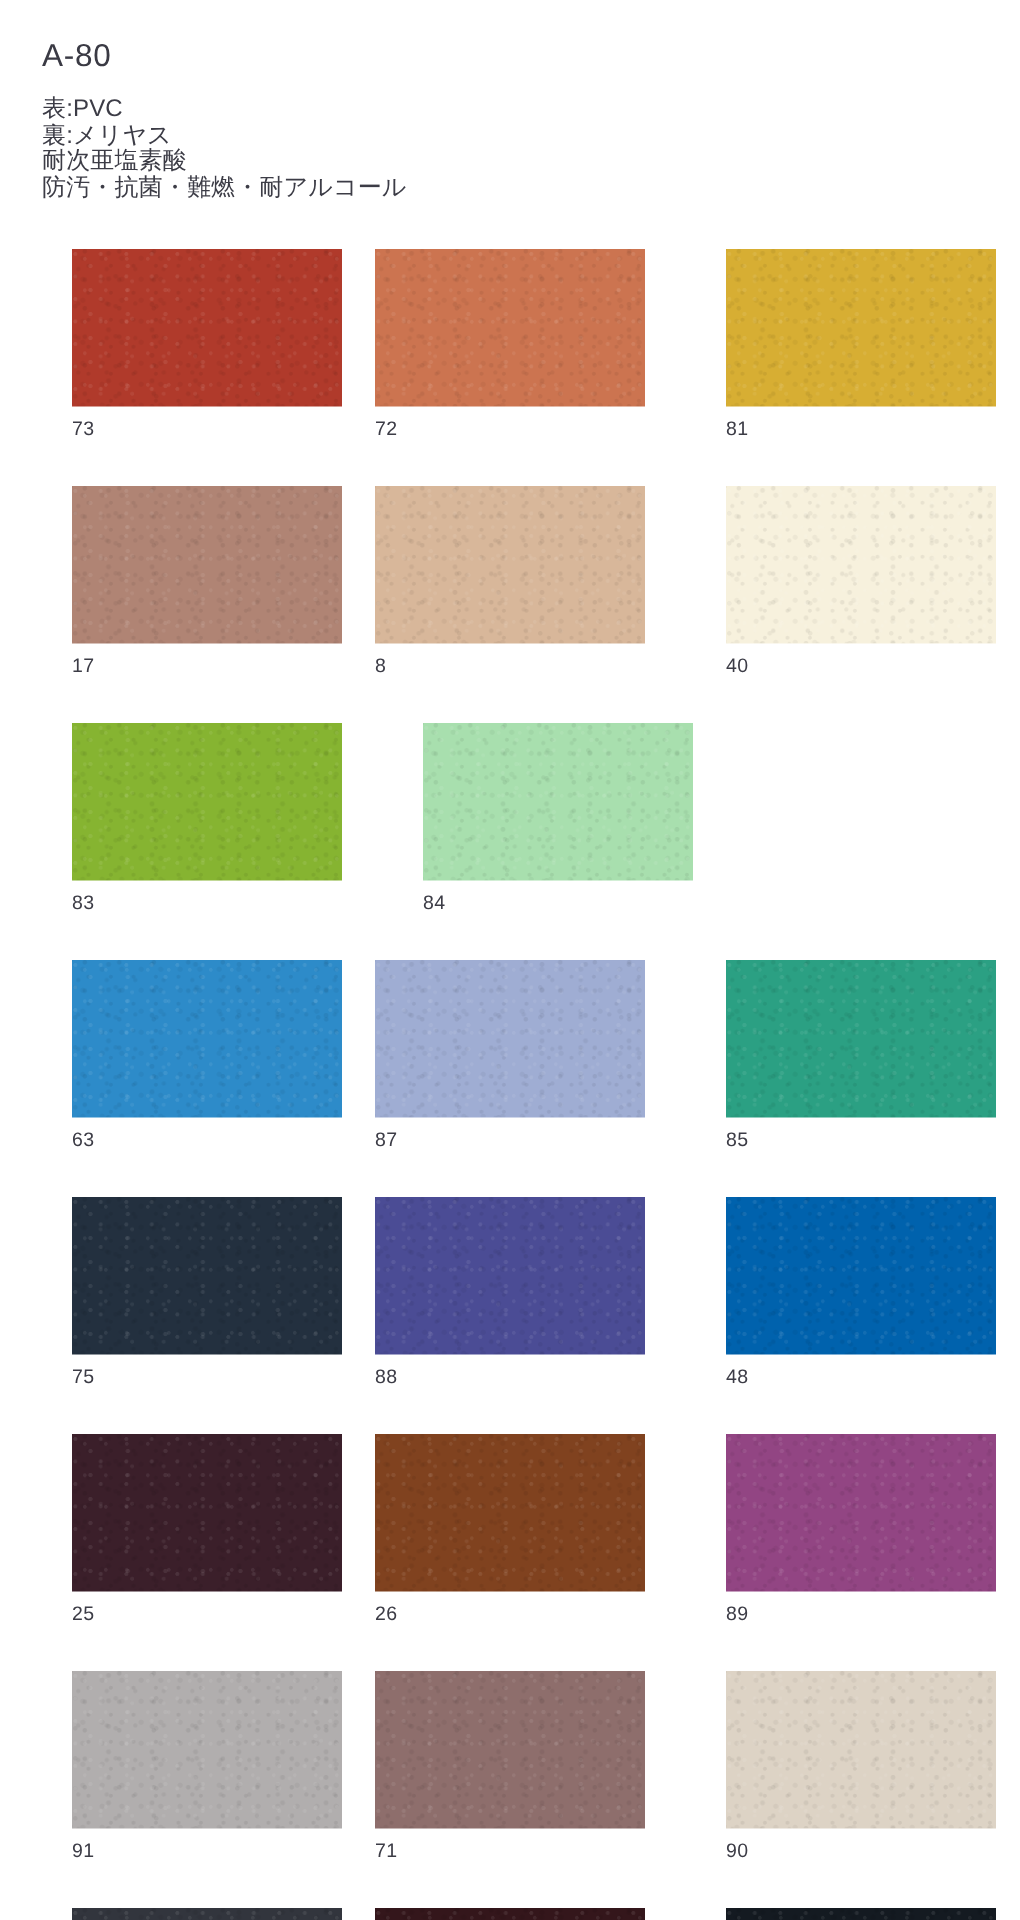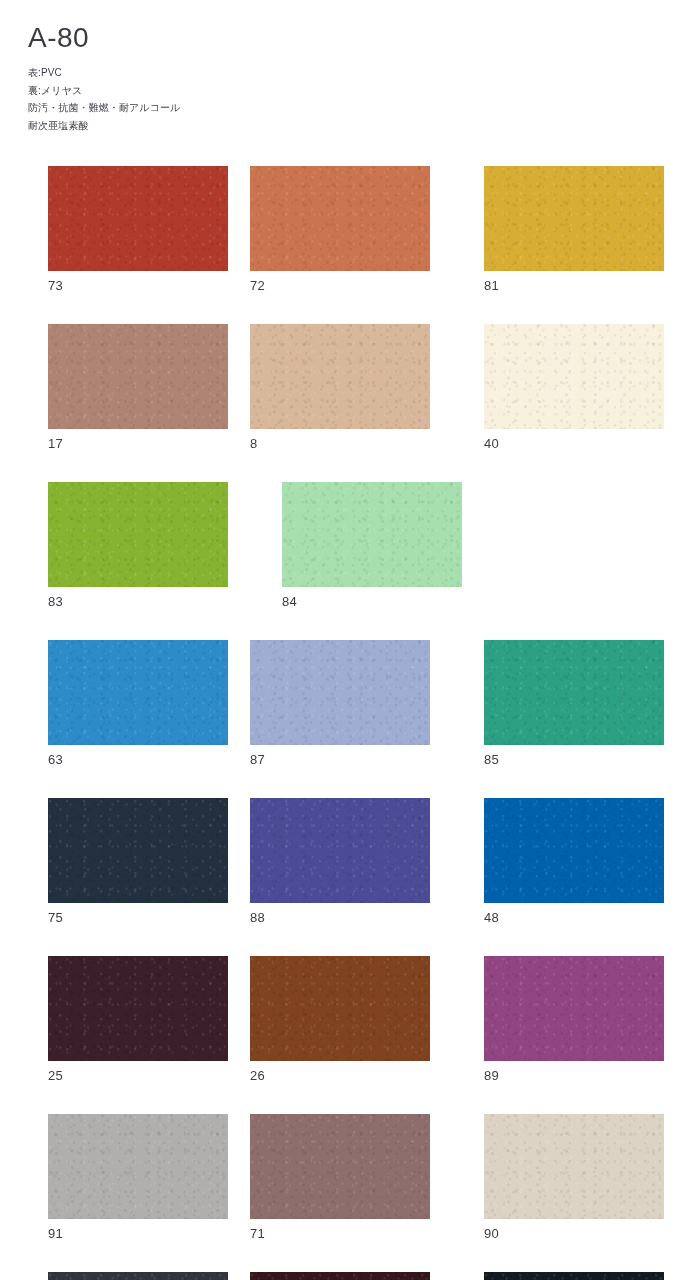--- a/index.html
+++ b/index.html
@@ -25,35 +25,35 @@
   }
 
   
   .header {
     position: absolute;
     left: 28px;
     top: 18px;
     width: 420px;
   }
   .header-title {
-    font-size: 28px;
+    font-size: 21px;
     font-weight: 400;
     line-height: 40px;
     letter-spacing: 0.5px;
     color: #3a3a44;
     margin: 0 0 6px 0;
     white-space: nowrap;
   }
   .header-specs {
     margin: 0;
     padding: 0;
     list-style: none;
   }
   .header-specs li {
-    font-size: 10px;
+    font-size: 16px;
     line-height: 17.5px;
     color: #3c3c46;
     white-space: nowrap;
     letter-spacing: 0.1px;
   }
 
   
   .swatch-grid {
     position: absolute;
     left: 48px;
@@ -128,22 +128,22 @@
 </head>
 <body>
 
 <div class="page">
 
   <div class="header">
     <h1 class="header-title">A-80</h1>
     <ul class="header-specs">
       <li>表:PVC</li>
       <li>裏:メリヤス</li>
+      <li>耐次亜塩素酸</li>
       <li>防汚・抗菌・難燃・耐アルコール</li>
-      <li>耐次亜塩素酸</li>
     </ul>
   </div>
 
   <div class="swatch-grid">
       <div class="swatch-row">
         <div class="swatch-cell">
           <div class="swatch-chip" style="background-color: rgb(176, 58, 43);"></div>
           <span class="swatch-label">73</span>
         </div>
         <div class="swatch-cell">

